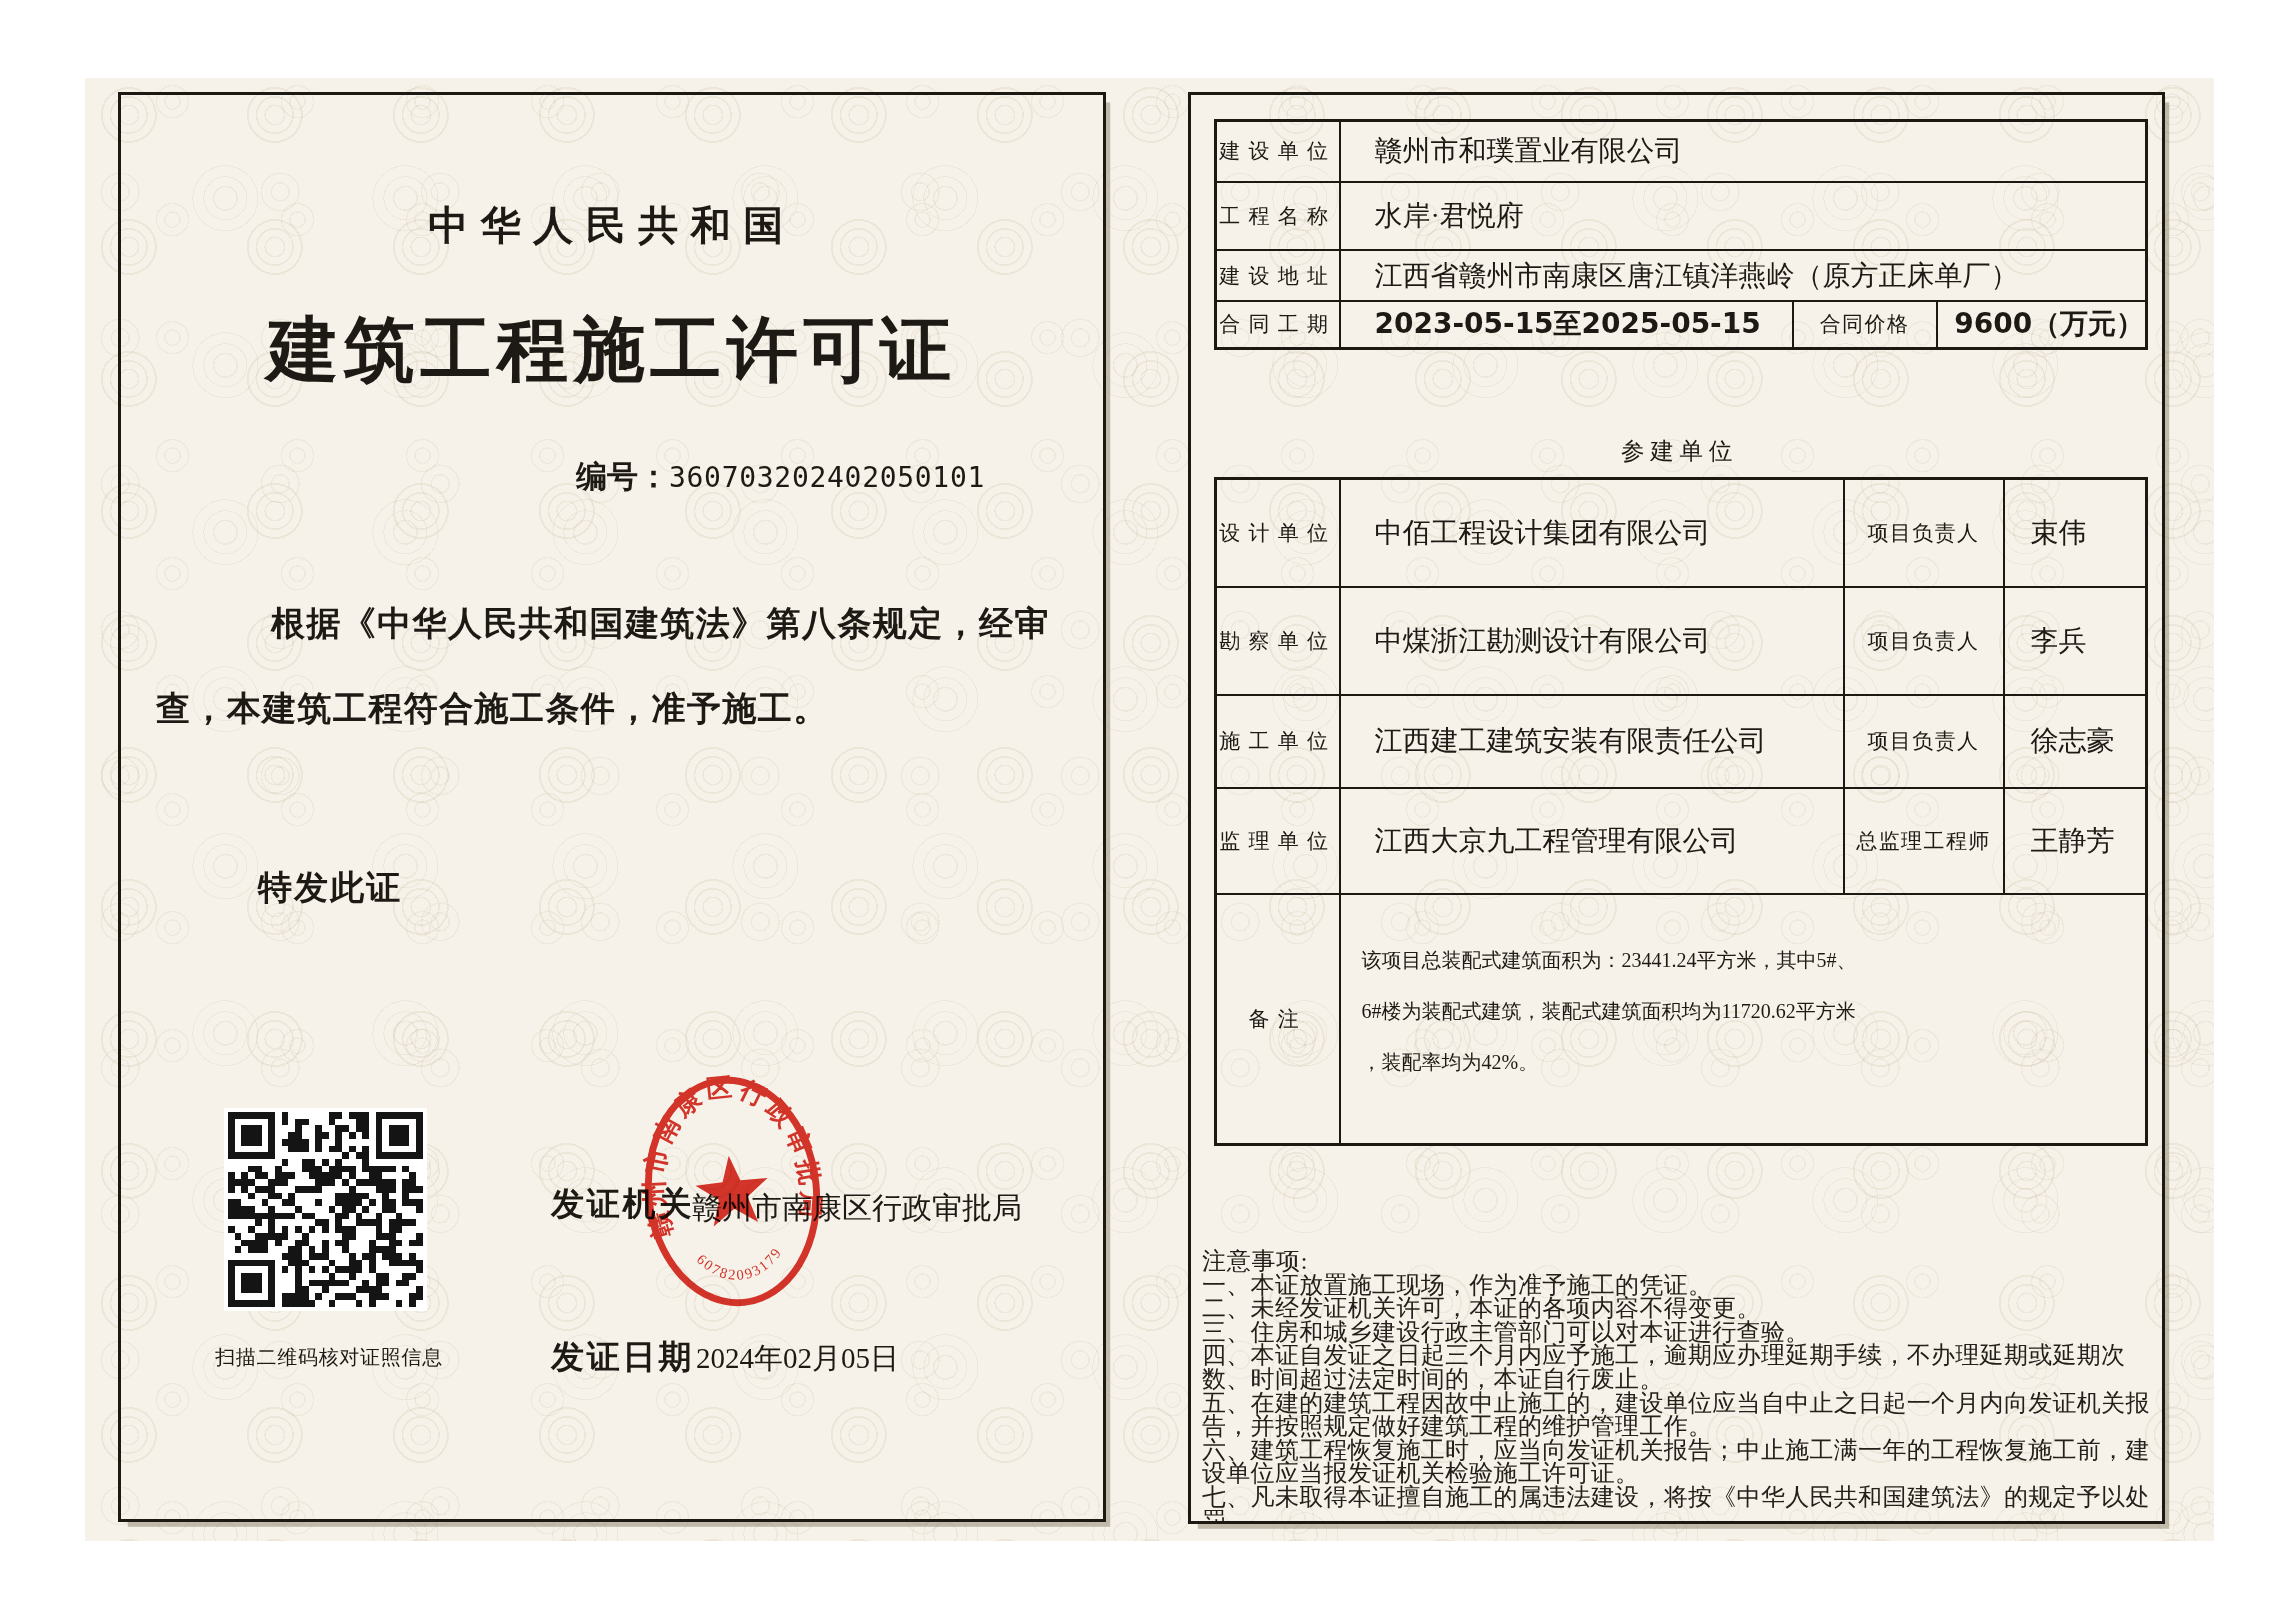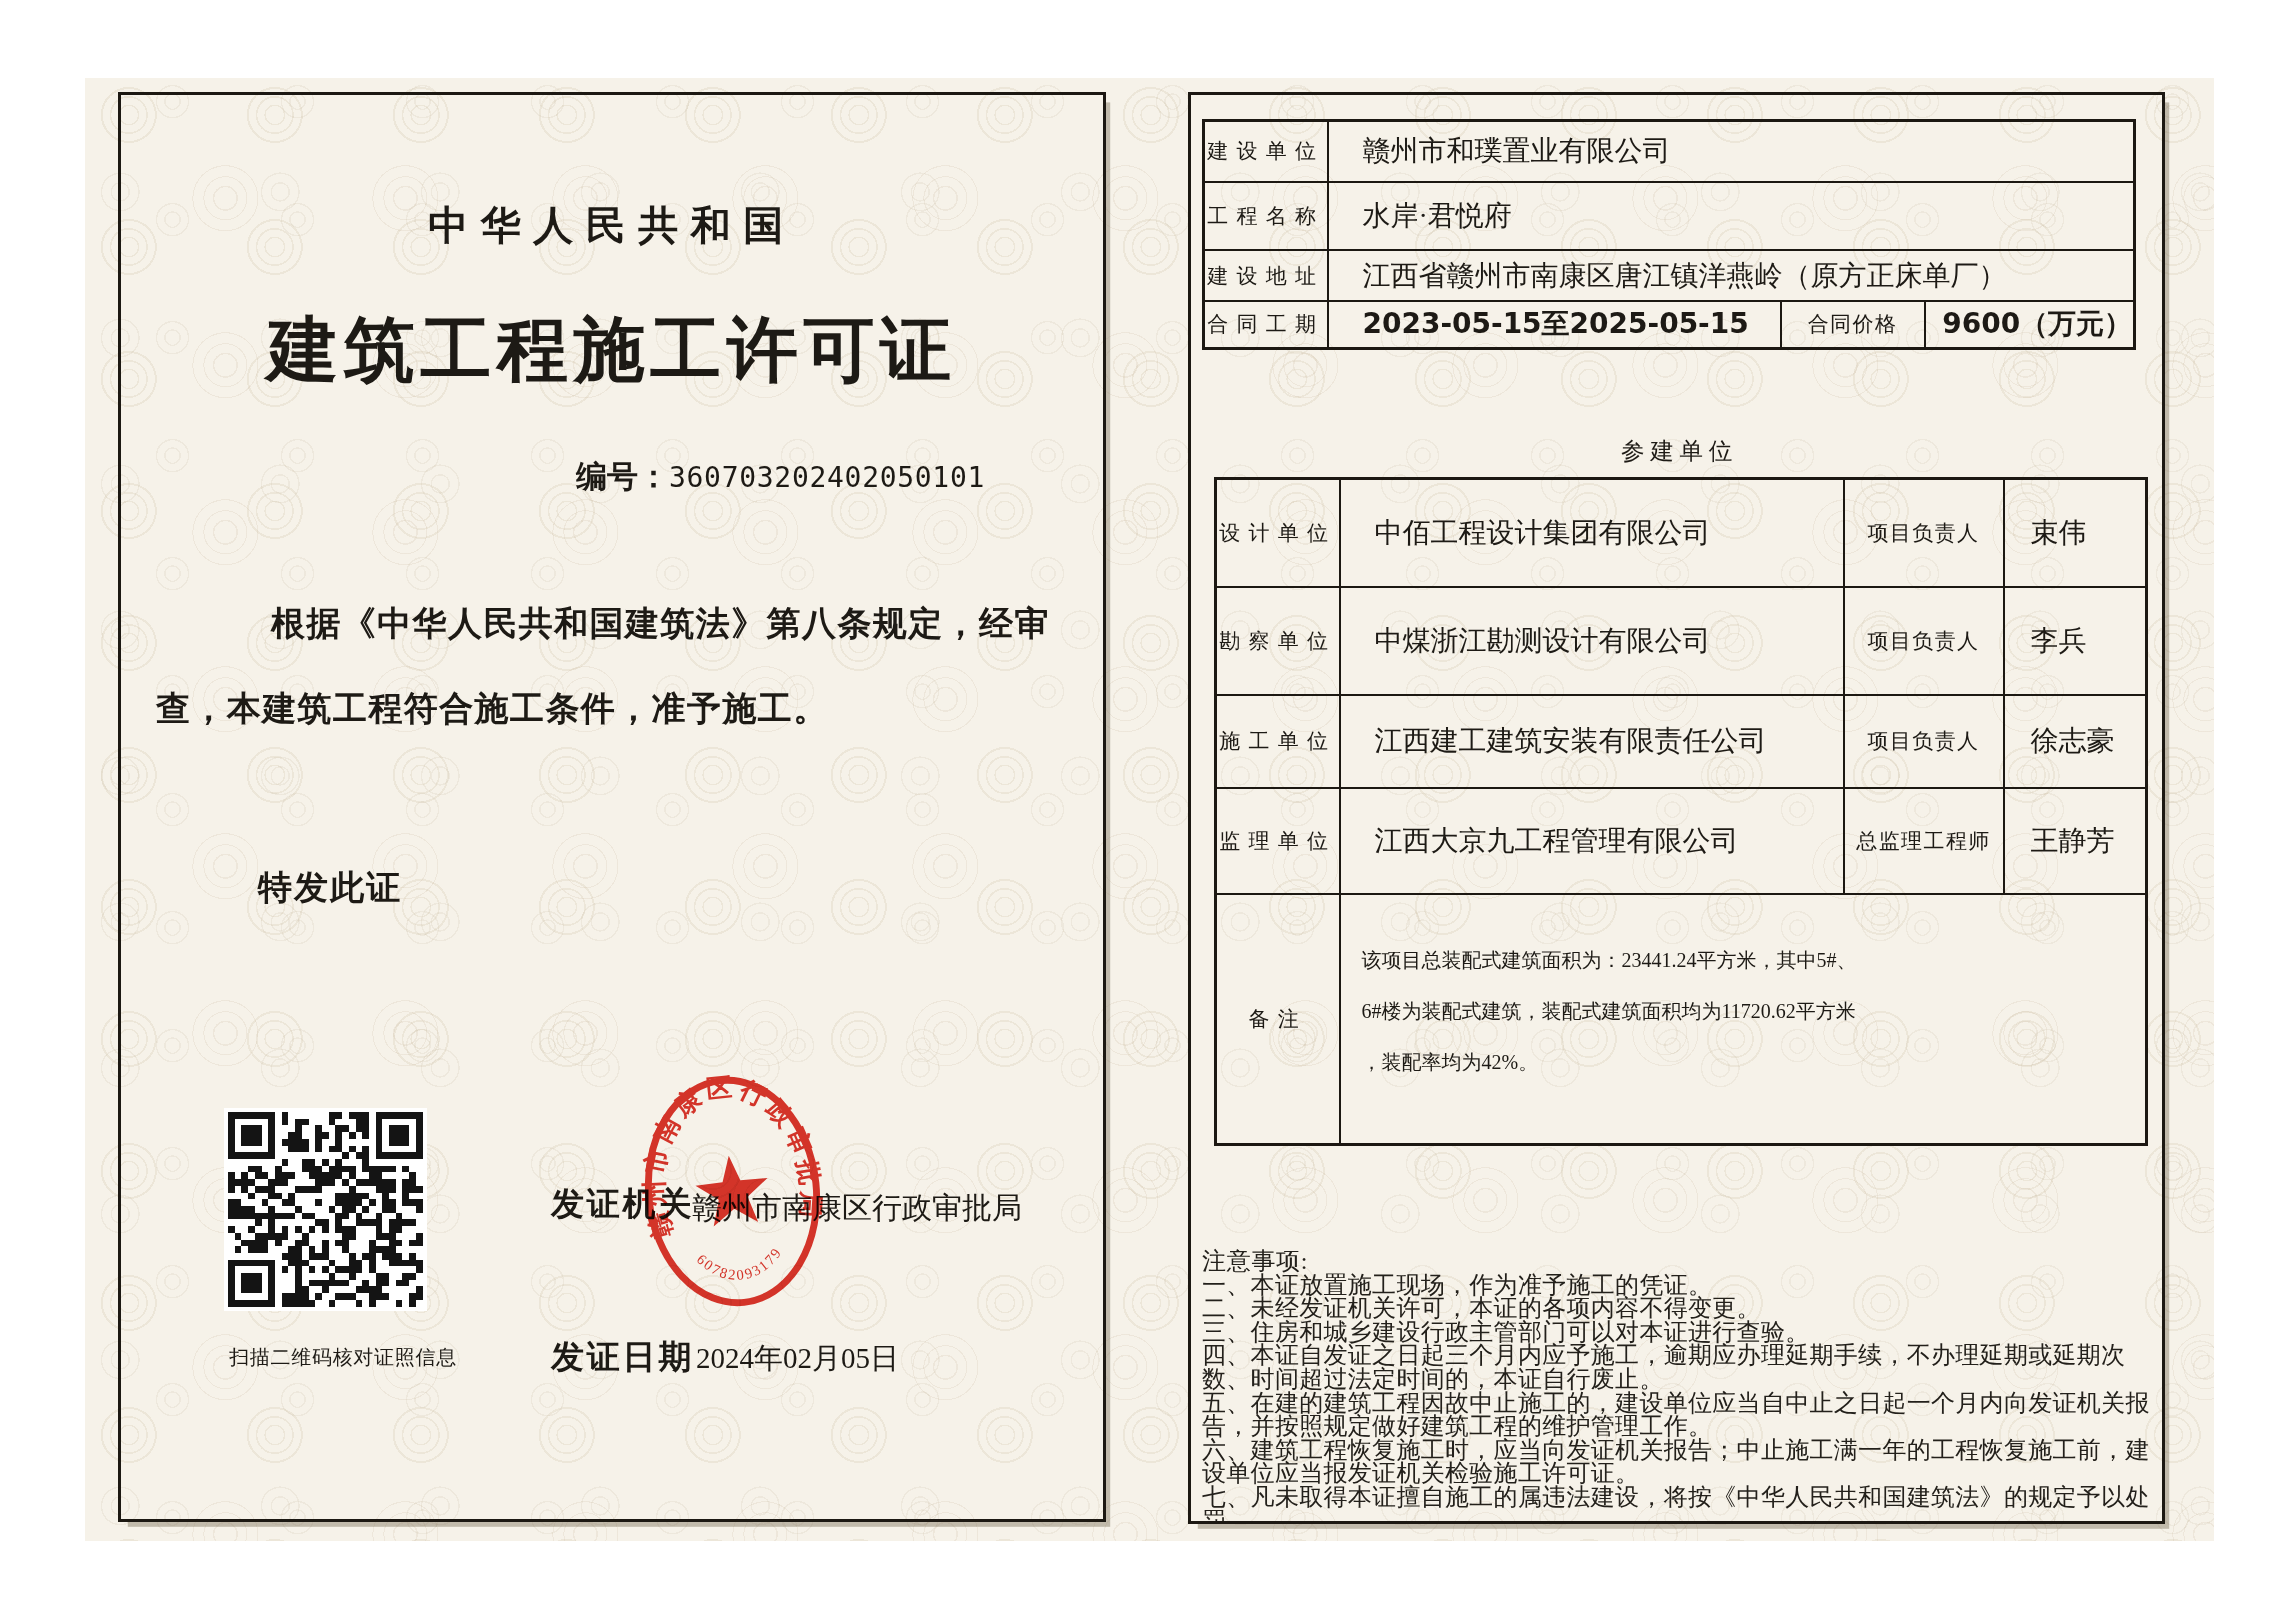--- a/index.html
+++ b/index.html
@@ -28,32 +28,32 @@
 
   .country{left:0;right:0;top:103px;text-align:center;font-size:40px;font-weight:bold;letter-spacing:12.5px;white-space:nowrap;}
   .cert-title{left:0;right:0;top:208px;text-align:center;font-size:71px;font-weight:bold;letter-spacing:5.6px;white-space:nowrap;}
   .cert-number{left:455px;top:361px;font-size:31px;font-weight:bold;white-space:nowrap;}
   .cert-number .num{font-family:"DejaVu Sans Mono",monospace;font-weight:normal;font-size:28px;letter-spacing:0.7px;}
   .body-text{left:35px;top:486px;font-size:34px;font-weight:bold;line-height:85px;white-space:nowrap;letter-spacing:1.4px;}
   .body-text .line1{padding-left:115px;}
   .issue-line{left:137px;top:770px;font-size:34px;font-weight:bold;letter-spacing:2.1px;}
   .qr{left:103px;top:1013px;width:203px;height:203px;background:#ffffff;padding:4.2px;box-sizing:border-box;}
   .qr svg{display:block;width:100%;height:100%;}
-  .qr-caption{left:17px;top:1249px;width:410px;text-align:center;font-size:20px;letter-spacing:0.7px;}
+  .qr-caption{left:3px;top:1249px;width:410px;text-align:center;font-size:20px;letter-spacing:0.7px;}
   .issuer-label,.date-label{font-size:33px;font-weight:bold;letter-spacing:2.8px;white-space:nowrap;}
   .issuer-label{left:430px;top:1087px;}
   .issuer-value{left:571px;top:1093px;font-size:30px;white-space:nowrap;}
   .date-label{left:430px;top:1240px;}
   .date-value{left:575px;top:1244px;font-size:29px;white-space:nowrap;}
   .stamp{left:518px;top:975px;width:187px;height:243px;opacity:.92;transform:rotate(-6deg);mix-blend-mode:multiply;}
 
   .right-page > *{position:absolute;}
   table.tbl{border-collapse:collapse;table-layout:fixed;border:3.5px solid #1c1812;}
   table.tbl td{border:2.1px solid #1c1812;overflow:hidden;}
-  .info-table{left:11px;top:23.6px;width:931px;}
+  .info-table{left:23px;top:23.6px;width:931px;}
   .participants-table{left:23px;top:382px;width:931px;}
   td.lab{text-align:center;font-size:21px;letter-spacing:8.3px;padding:0 1.4px;white-space:nowrap;}
   td.lab .tight{letter-spacing:1.4px;}
   td.val{font-size:28px;padding-left:34px;white-space:nowrap;}
   td.role{text-align:center;font-size:21px;letter-spacing:1.4px;white-space:nowrap;}
   td.person{font-size:28px;padding-left:26px;white-space:nowrap;}
   .numeric{font-family:"DejaVu Sans","Liberation Sans",sans-serif;font-weight:bold;font-size:29px;}
   td.remark-cell{vertical-align:top;padding:40px 28px 0 21px;}
   .remark-line{font-size:20px;line-height:51px;white-space:nowrap;}
   .section-label{left:23px;top:340px;width:931px;text-align:center;font-size:23.6px;letter-spacing:5.6px;}

